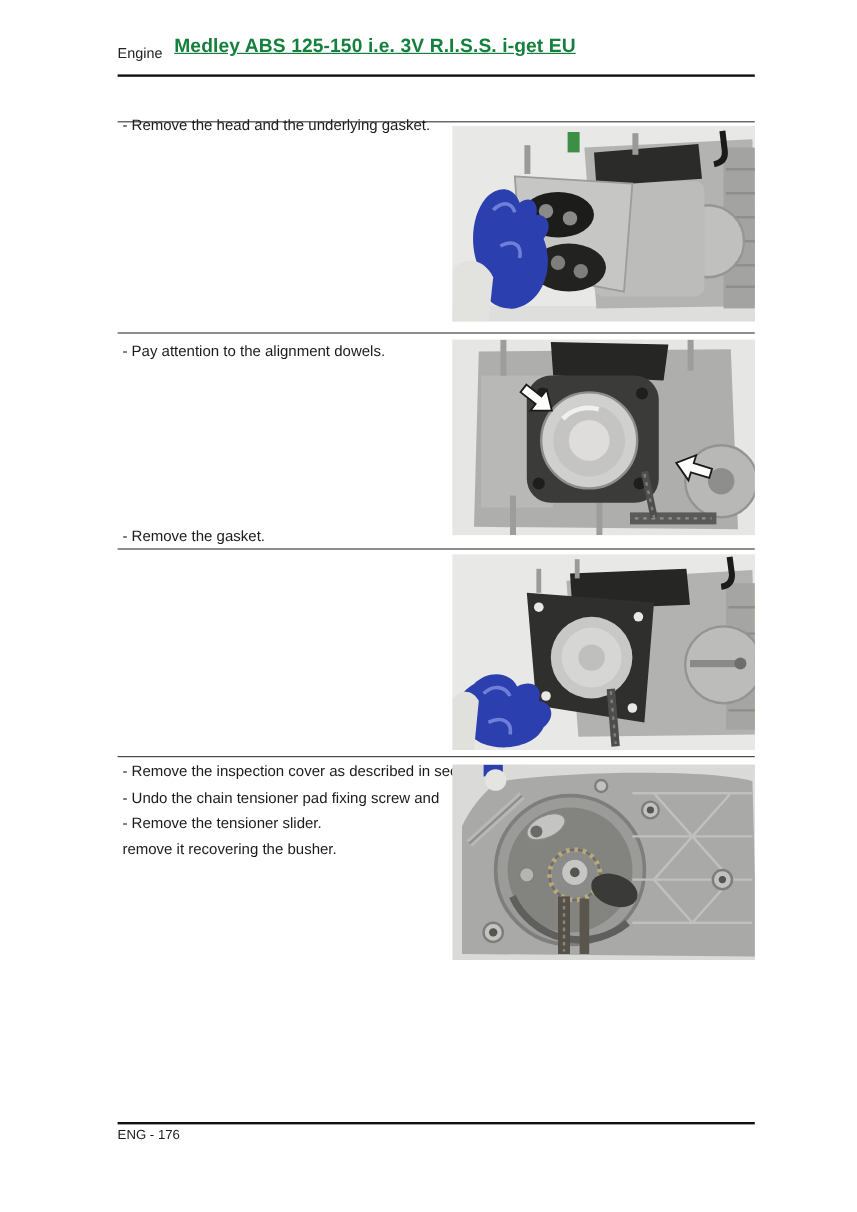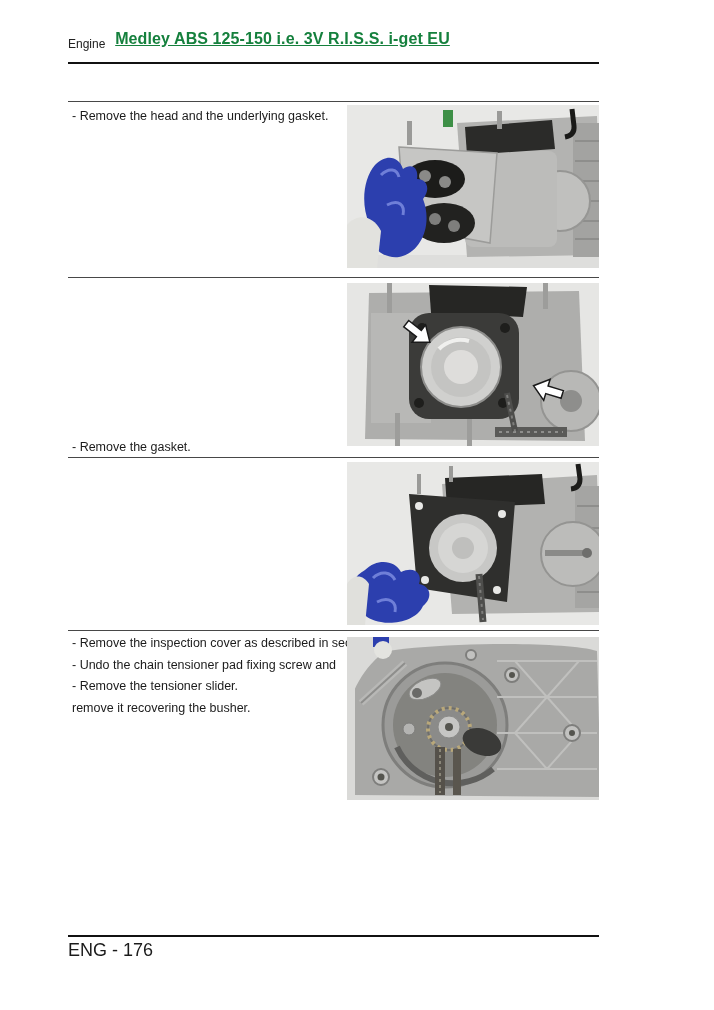--- a/index.html
+++ b/index.html
@@ -1,43 +1,44 @@
 <!DOCTYPE html>
 <html><head>
 <meta charset="utf-8">
 <style>
   html,body{margin:0;padding:0;background:#ffffff;}
   .page{
     position:relative;width:599px;height:1010px;background:#ffffff;
     font-family:"Liberation Sans","DejaVu Sans",sans-serif;color:#1b1b1b;
     overflow:hidden;
+    margin-left:30px;
   }
   .abs{position:absolute;}
   .hdr-label{left:68px;top:37px;font-size:12px;color:#222;}
   .hdr-title{left:68px;right:102px;top:30px;font-size:16px;font-weight:bold;text-align:center;color:#15803d;letter-spacing:.1px;text-decoration:underline;}
   .rule-heavy{left:68px;width:544px;height:2px;background:#111;}
   .rule-thin{left:68px;width:544px;height:1px;background:#474747;}
   .sec-text{left:72px;width:278px;font-size:12.5px;line-height:21.5px;color:#1b1b1b;}
   .sec-text p{margin:0;white-space:nowrap;}
   .photo{left:347px;width:254px;height:163px;overflow:hidden;background:#e8e8e6;}
   .photo svg{display:block;}
-  .footer-text{left:68px;top:940px;font-size:18px;color:#1b1b1b;}
+  .footer-text{left:68px;top:940px;font-size:11px;color:#1b1b1b;}
   b{font-weight:bold;color:#0d0d0d;}
 </style>
 </head>
 <body>
 
 <div class="page">
 
   <div class="abs hdr-label">Engine</div>
   <div class="abs hdr-title">Medley ABS 125-150 i.e. 3V R.I.S.S. i-get EU</div>
   <div class="abs rule-heavy" style="top:62px"></div>
 
   <div class="abs rule-thin" style="top:101px"></div>
-  <div class="abs sec-text" style="top:106px">
+  <div class="abs sec-text" style="top:94px">
     <p>- Remove the head and the underlying gasket.</p>
   </div>
   <div class="abs photo" style="top:105px">
     <svg width="254" height="163" viewBox="0 0 254 163">
       <rect width="254" height="163" fill="#e8e8e6"></rect>
       <rect y="150" width="254" height="13" fill="#dededc"></rect>
       <path d="M110,18 L250,11 L254,150 L120,152 Z" fill="#b3b3b1"></path>
       <rect x="226" y="18" width="28" height="134" fill="#a3a3a1"></rect>
       <path d="M228,36 h26 M228,56 h26 M228,76 h26 M228,96 h26 M228,116 h26 M228,134 h26" stroke="#8e8e8c" stroke-width="2"></path>
       <circle cx="213" cy="96" r="30" fill="#c0c0be" stroke="#969694" stroke-width="2"></circle>
@@ -54,20 +55,23 @@
       <ellipse cx="97" cy="118" rx="31" ry="20" fill="#222220"></ellipse>
       <circle cx="88" cy="114" r="6" fill="#7e7e7c"></circle>
         <circle cx="107" cy="121" r="6" fill="#7e7e7c"></circle>
       <path d="M28,60 C40,48 52,52 56,64 C64,58 72,62 70,74 C80,74 84,84 76,94 C86,120 74,148 52,152 C34,154 20,140 22,118 C14,100 16,74 28,60 Z" fill="#2c3fae"></path>
       <path d="M34,70 C42,62 50,64 52,72 M40,100 C52,94 58,100 56,110" stroke="#6f7fd8" stroke-width="3" fill="none"></path>
       <path d="M0,120 C10,108 26,110 34,126 L30,163 L0,163 Z" fill="#e2e2de"></path>
     </svg>
   </div>
 
   <div class="abs rule-thin" style="top:277px"></div>
+  <div class="abs sec-text" style="top:283px">
+    <p>- Pay attention to the alignment dowels.</p>
+  </div>
   <div class="abs photo" style="top:283px">
     <svg width="254" height="163" viewBox="0 0 254 163">
       <rect width="254" height="163" fill="#e6e6e4"></rect>
       <path d="M22,10 L232,8 L238,158 L18,156 Z" fill="#aeaeac"></path>
       <rect x="24" y="30" width="60" height="110" fill="#b8b8b6"></rect>
       <polygon points="82,2 180,4 176,34 84,30" fill="#262624"></polygon>
       <rect x="40" y="0" width="5" height="30" fill="#9d9d9b"></rect>
       <rect x="196" y="0" width="5" height="26" fill="#9d9d9b"></rect>
       <rect x="48" y="130" width="5" height="33" fill="#9d9d9b"></rect>
       <rect x="120" y="134" width="5" height="29" fill="#9d9d9b"></rect>

